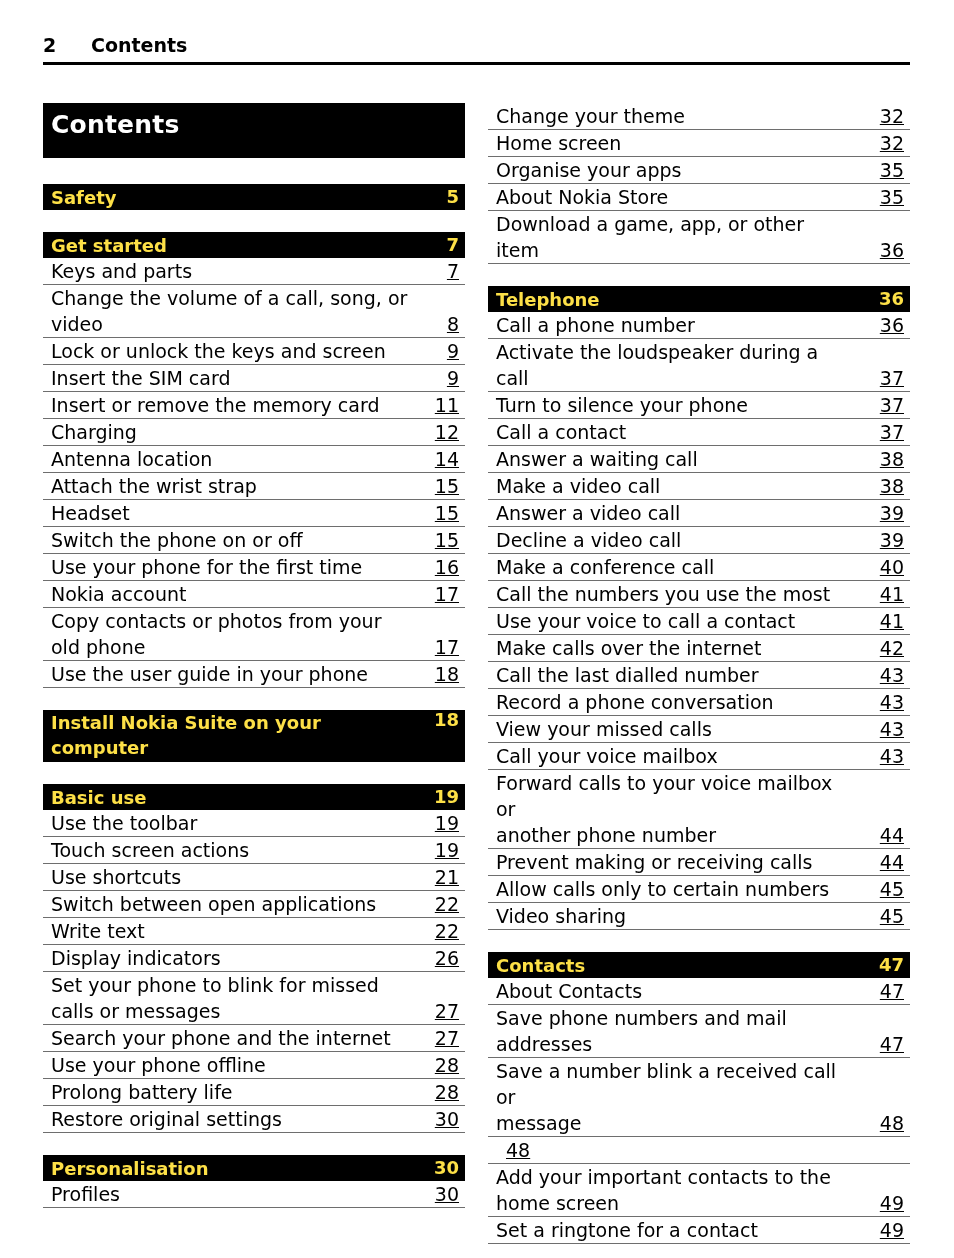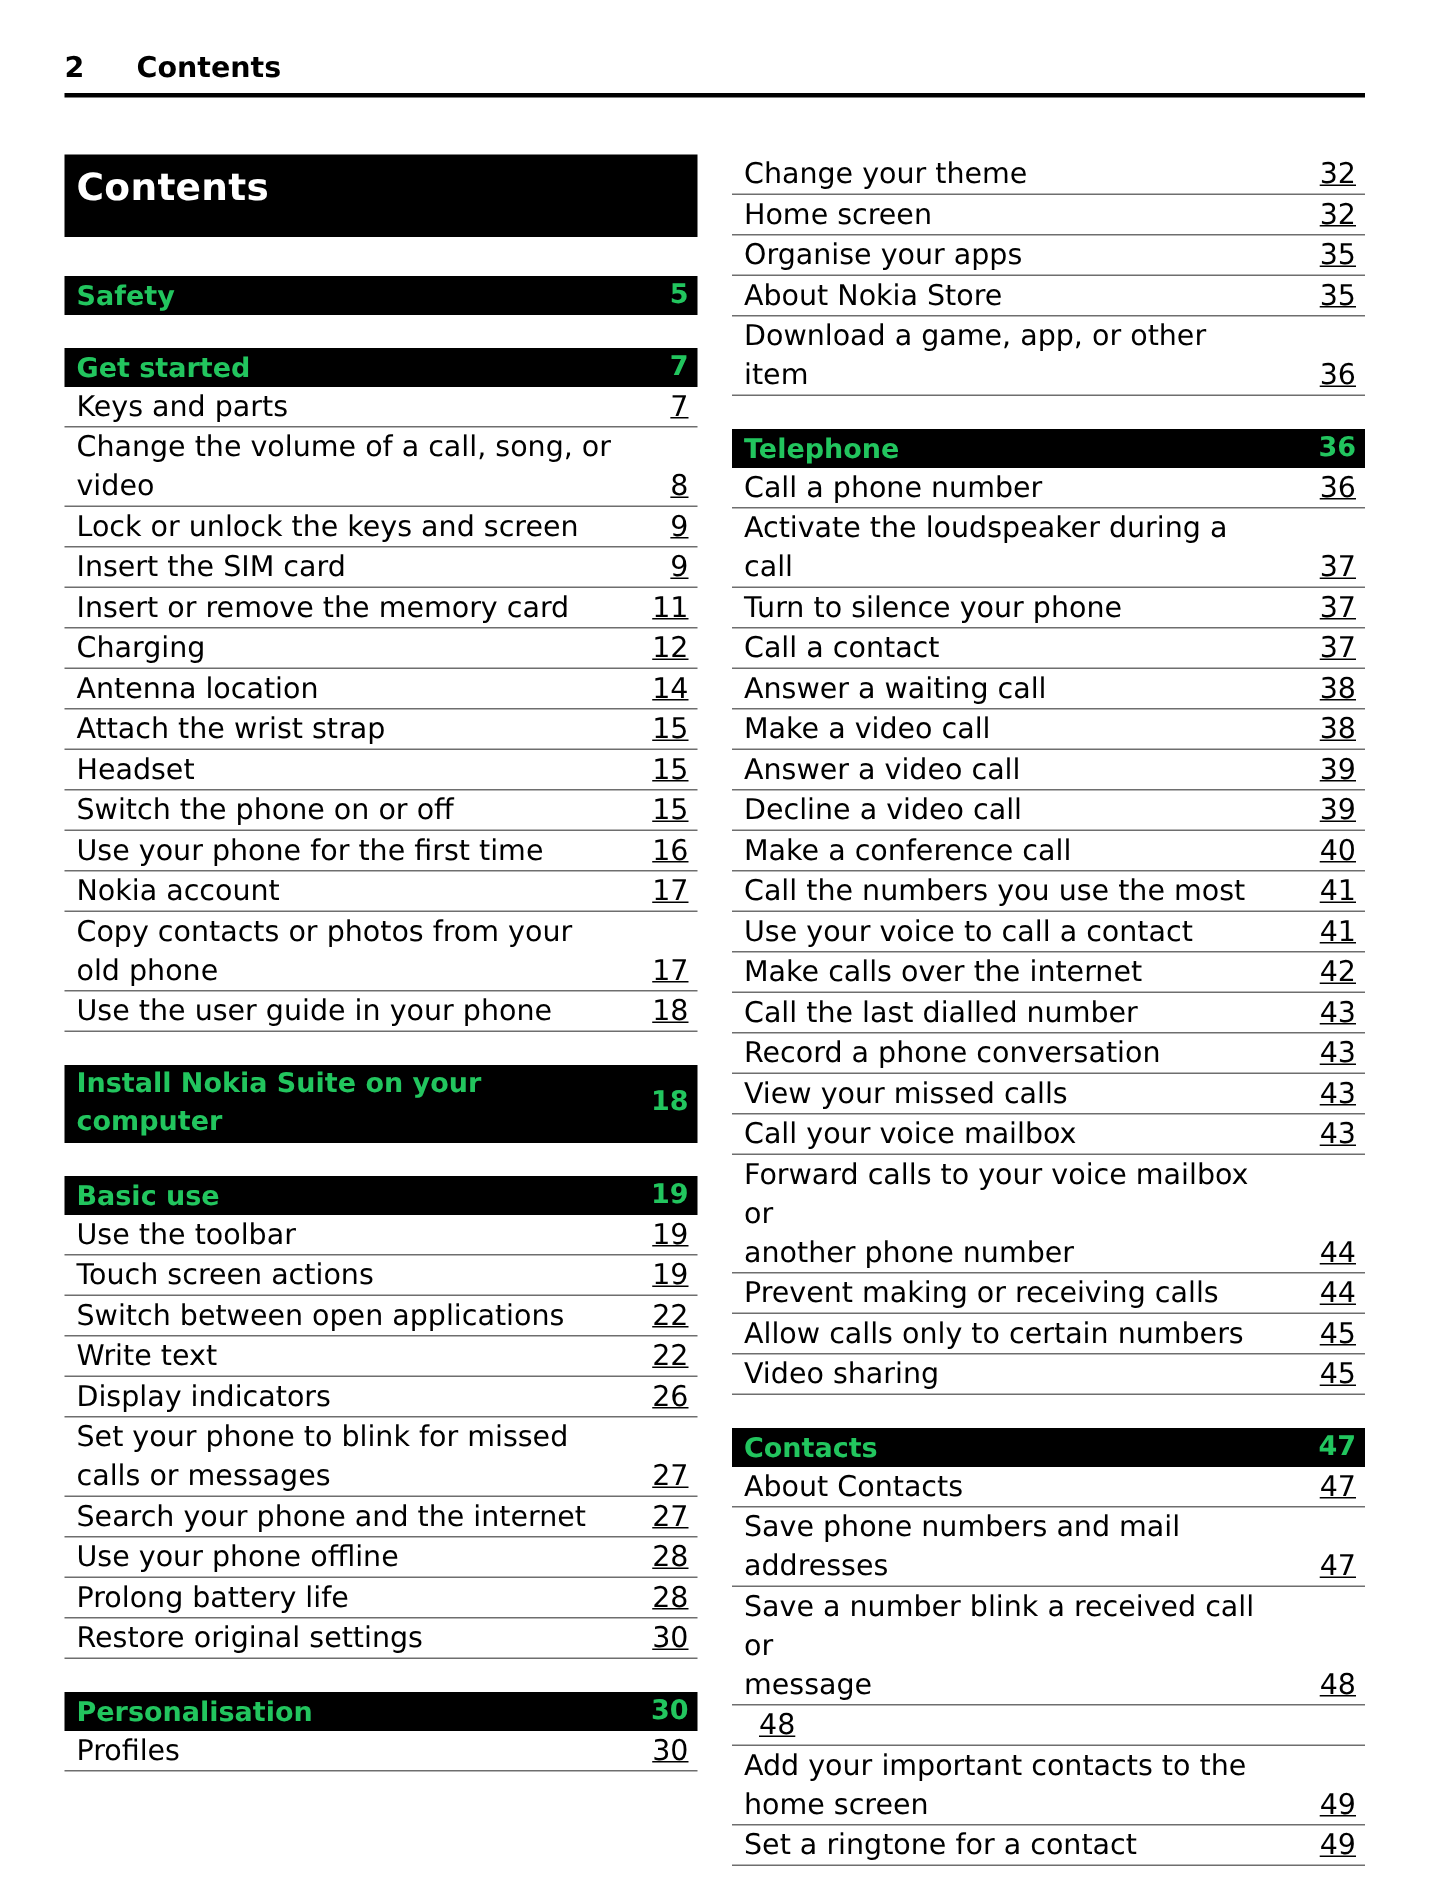--- a/index.html
+++ b/index.html
@@ -79,34 +79,34 @@
     padding: 7px 8px 0 8px;
     font-size: 25px;
     font-weight: bold;
     line-height: 30px;
     letter-spacing: 0.2px;
   }
 
   
   .toc-section {
     background: #000000;
-    color: #22c55e;
+    color: #fde047;
     height: 26px;
     box-sizing: border-box;
     display: flex;
     align-items: center;
     justify-content: space-between;
     padding: 0 6px 0 8px;
     font-size: 18px;
     font-weight: bold;
     line-height: 20px;
   }
   .toc-section.two-line {
     height: 52px;
-    align-items: center;
+    align-items: flex-start;
     padding-bottom: 2px;
     gap: 12px;
   }
   .toc-section .sec-label {
     white-space: pre-line;
     line-height: 25px;
   }
   .toc-section .sec-page {
     padding-left: 10px;
     white-space: nowrap;
@@ -236,20 +236,24 @@
           </div>
           <div class="toc-entry">
             <span class="ent-label">Use the toolbar</span>
             <span class="ent-page">19</span>
           </div>
           <div class="toc-entry">
             <span class="ent-label">Touch screen actions</span>
             <span class="ent-page">19</span>
           </div>
           <div class="toc-entry">
+            <span class="ent-label">Use shortcuts</span>
+            <span class="ent-page">21</span>
+          </div>
+          <div class="toc-entry">
             <span class="ent-label">Switch between open applications</span>
             <span class="ent-page">22</span>
           </div>
           <div class="toc-entry">
             <span class="ent-label">Write text</span>
             <span class="ent-page">22</span>
           </div>
           <div class="toc-entry">
             <span class="ent-label">Display indicators</span>
             <span class="ent-page">26</span>

